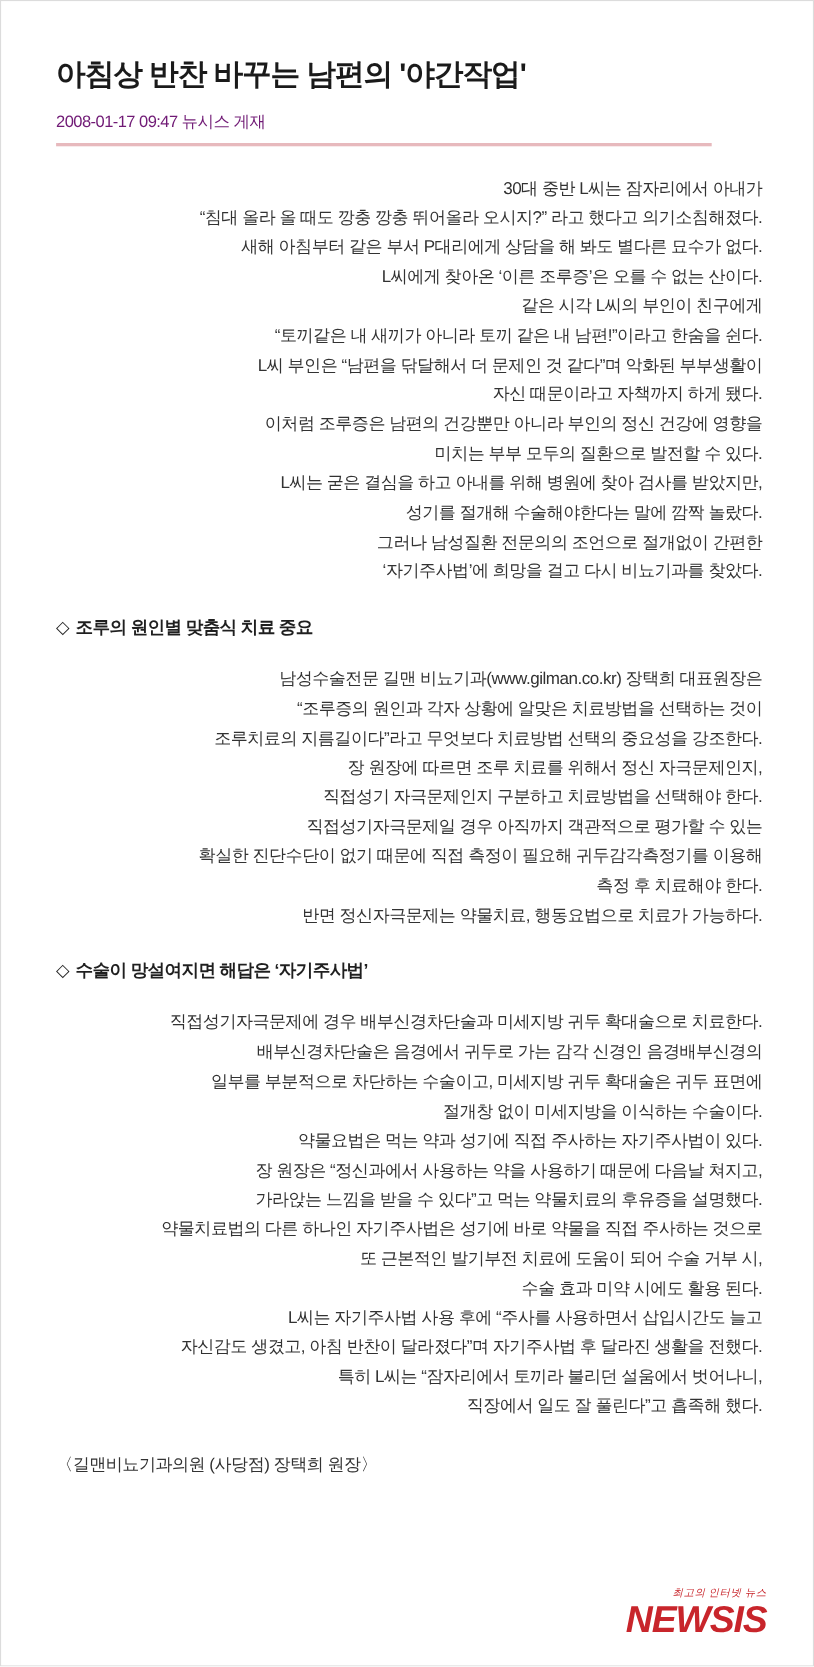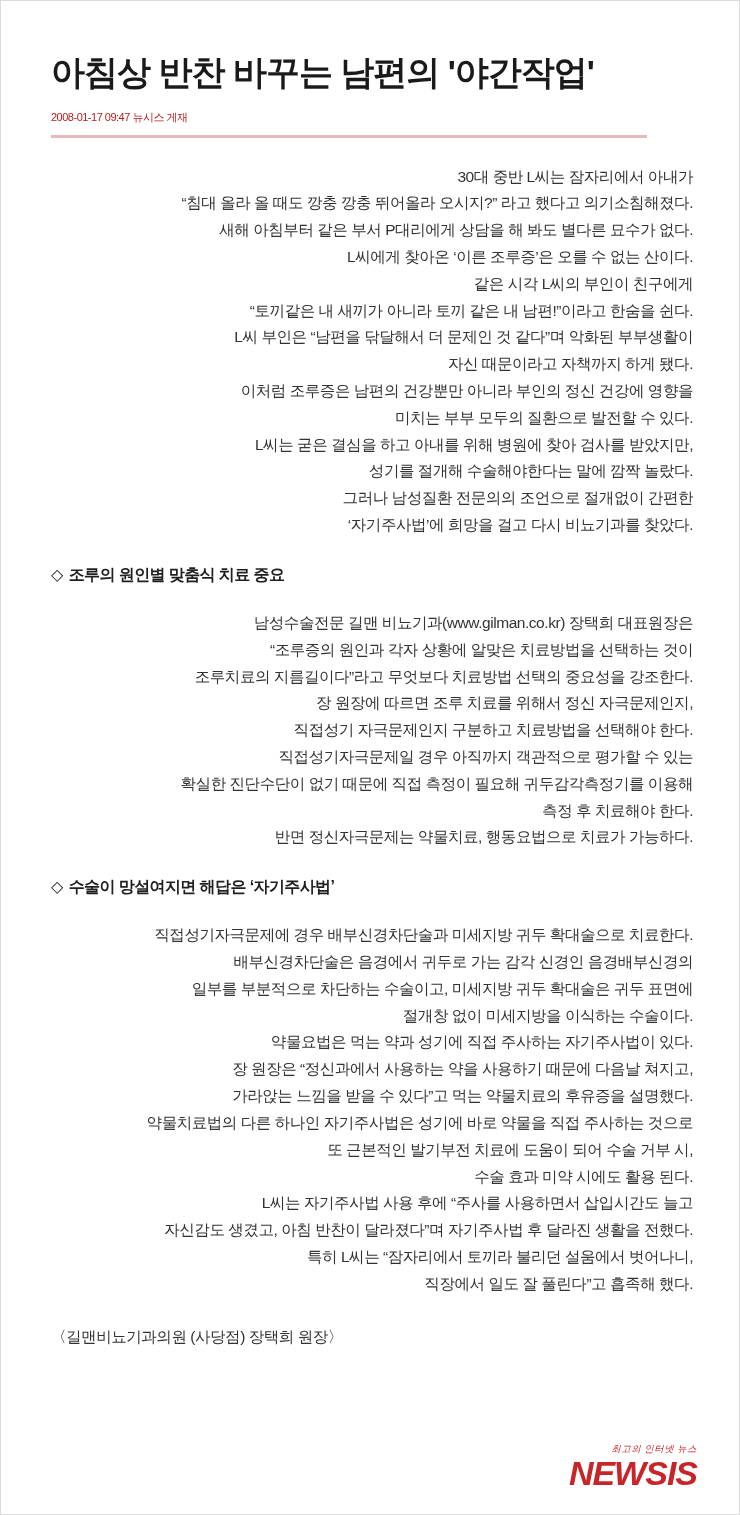--- a/index.html
+++ b/index.html
@@ -18,30 +18,30 @@
   .page {
     width: 740px;
     min-height: 1515px;
     border: 1px solid #dcdcdc;
     box-sizing: border-box;
     padding: 40px 46px 20px 50px;
     position: relative;
     background: #fff;
   }
   .article-title {
-    font-size: 34px;
+    font-size: 27px;
     font-weight: bold;
     color: #1a1a1a;
     letter-spacing: -1px;
     margin: 10px 0 16px 0;
     line-height: 1.25;
   }
   .article-meta {
-    font-size: 11px;
-    color: #b91c1c;
+    font-size: 15px;
+    color: #701a75;
     letter-spacing: -0.5px;
     margin-bottom: 10px;
   }
   .meta-rule {
     height: 3px;
     background: #e7b9bd;
     width: 596px;
     margin: 8px 0 26px 0;
   }
   .body-text p {

